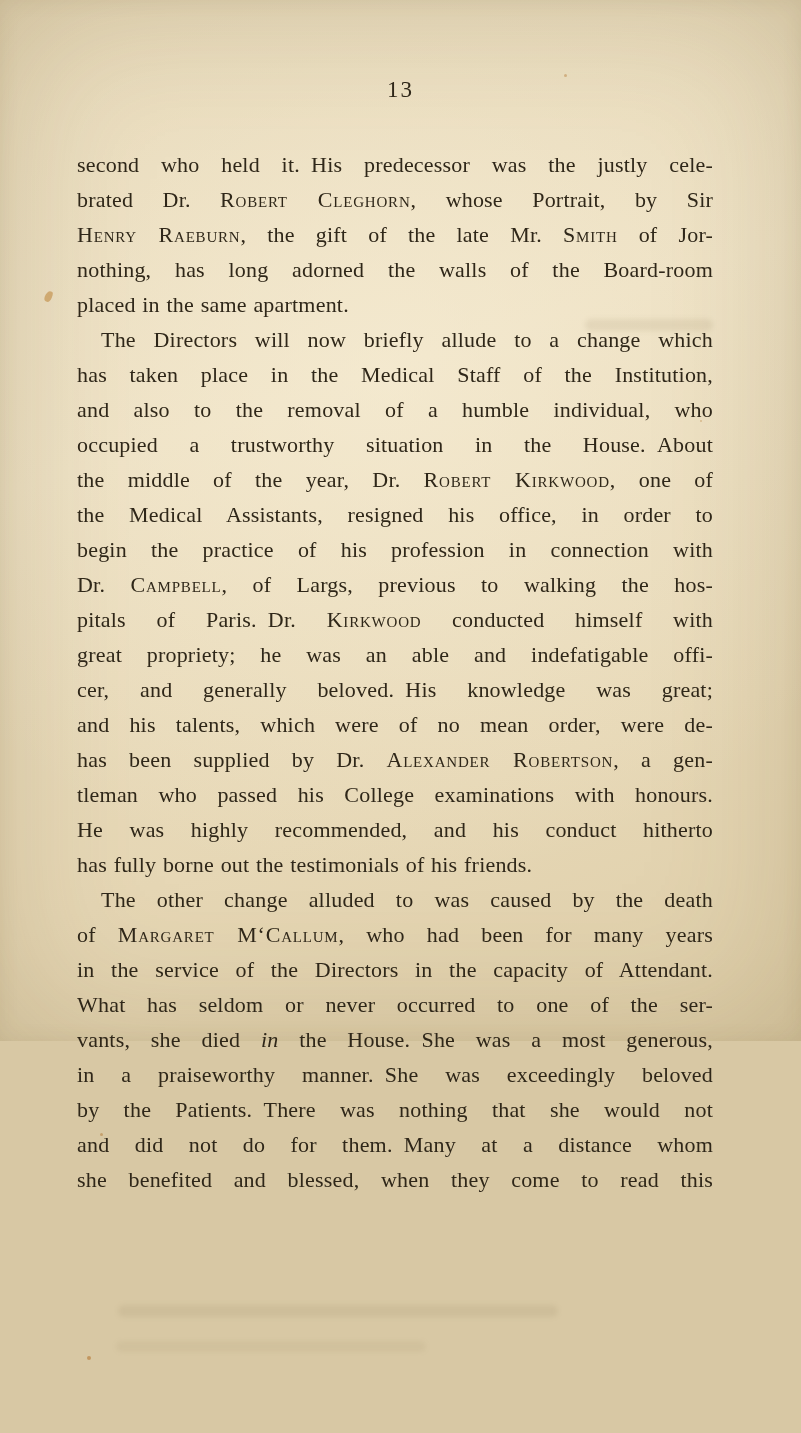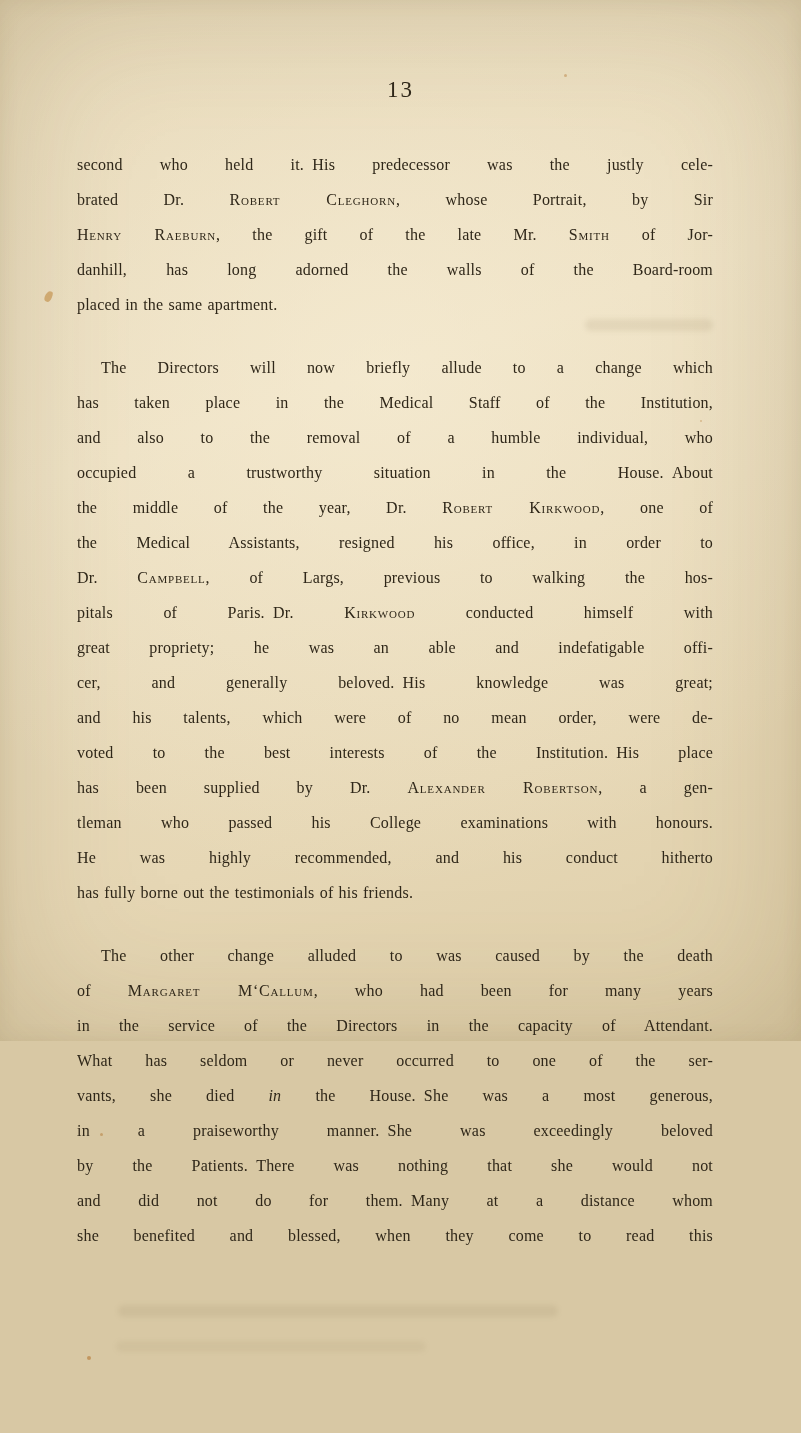--- a/index.html
+++ b/index.html
@@ -35,34 +35,33 @@
   }
   .textblock {
     position: absolute;
     left: 77px;
     top: 147px;
     width: 636px;
   }
   .line {
     height: 35px;
     line-height: 35px;
-    font-size: 16px;
+    font-size: 22px;
     letter-spacing: 0.2px;
     word-spacing: 1px;
     text-align: justify;
     text-align-last: justify;
     overflow: hidden;
     white-space: normal;
   }
   .line.end {
     text-align-last: left;
   }
   .line.indent {
     text-indent: 24px;
-    margin-top: 28px;
   }
   .sc {
     font-variant: small-caps;
     letter-spacing: 0.8px;
     margin-top: 13px;
   }
   .i {
     font-style: italic;
   }
   
@@ -114,34 +113,34 @@
   <div class="speck speck-2"></div>
   <div class="speck speck-3"></div>
   <div class="speck speck-4"></div>
 
   <div class="pagenum">13</div>
 
   <div class="textblock" id="textblock">
       <div class="line"><span class="n">second who held it. His predecessor was the justly cele-</span></div>
       <div class="line"><span class="n">brated Dr. </span><span class="sc">Robert Cleghorn</span><span class="n">, whose Portrait, by Sir</span></div>
       <div class="line"><span class="sc">Henry Raeburn</span><span class="n">, the gift of the late Mr. </span><span class="sc">Smith</span><span class="n"> of Jor-</span></div>
-      <div class="line"><span class="n">danhill, has long adorned the walls of the Board-room</span></div>
+      <div class="line"><span class="n">nothing, has long adorned the walls of the Board-room</span></div>
       <div class="line end"><span class="n">placed in the same apartment.</span></div>
       <div class="line indent"><span class="n">The Directors will now briefly allude to a change which</span></div>
       <div class="line"><span class="n">has taken place in the Medical Staff of the Institution,</span></div>
       <div class="line"><span class="n">and also to the removal of a humble individual, who</span></div>
       <div class="line"><span class="n">occupied a trustworthy situation in the House. About</span></div>
       <div class="line"><span class="n">the middle of the year, Dr. </span><span class="sc">Robert Kirkwood</span><span class="n">, one of</span></div>
       <div class="line"><span class="n">the Medical Assistants, resigned his office, in order to</span></div>
+      <div class="line"><span class="n">begin the practice of his profession in connection with</span></div>
       <div class="line"><span class="n">Dr. </span><span class="sc">Campbell</span><span class="n">, of Largs, previous to walking the hos-</span></div>
       <div class="line"><span class="n">pitals of Paris. Dr. </span><span class="sc">Kirkwood</span><span class="n"> conducted himself with</span></div>
       <div class="line"><span class="n">great propriety; he was an able and indefatigable offi-</span></div>
       <div class="line"><span class="n">cer, and generally beloved. His knowledge was great;</span></div>
       <div class="line"><span class="n">and his talents, which were of no mean order, were de-</span></div>
-      <div class="line"><span class="n">voted to the best interests of the Institution. His place</span></div>
       <div class="line"><span class="n">has been supplied by Dr. </span><span class="sc">Alexander Robertson</span><span class="n">, a gen-</span></div>
       <div class="line"><span class="n">tleman who passed his College examinations with honours.</span></div>
       <div class="line"><span class="n">He was highly recommended, and his conduct hitherto</span></div>
       <div class="line end"><span class="n">has fully borne out the testimonials of his friends.</span></div>
       <div class="line indent"><span class="n">The other change alluded to was caused by the death</span></div>
       <div class="line"><span class="n">of </span><span class="sc">Margaret M‘Callum</span><span class="n">, who had been for many years</span></div>
       <div class="line"><span class="n">in the service of the Directors in the capacity of Attendant.</span></div>
       <div class="line"><span class="n">What has seldom or never occurred to one of the ser-</span></div>
       <div class="line"><span class="n">vants, she died </span><span class="i">in</span><span class="n"> the House. She was a most generous,</span></div>
       <div class="line"><span class="n">in a praiseworthy manner. She was exceedingly beloved</span></div>

